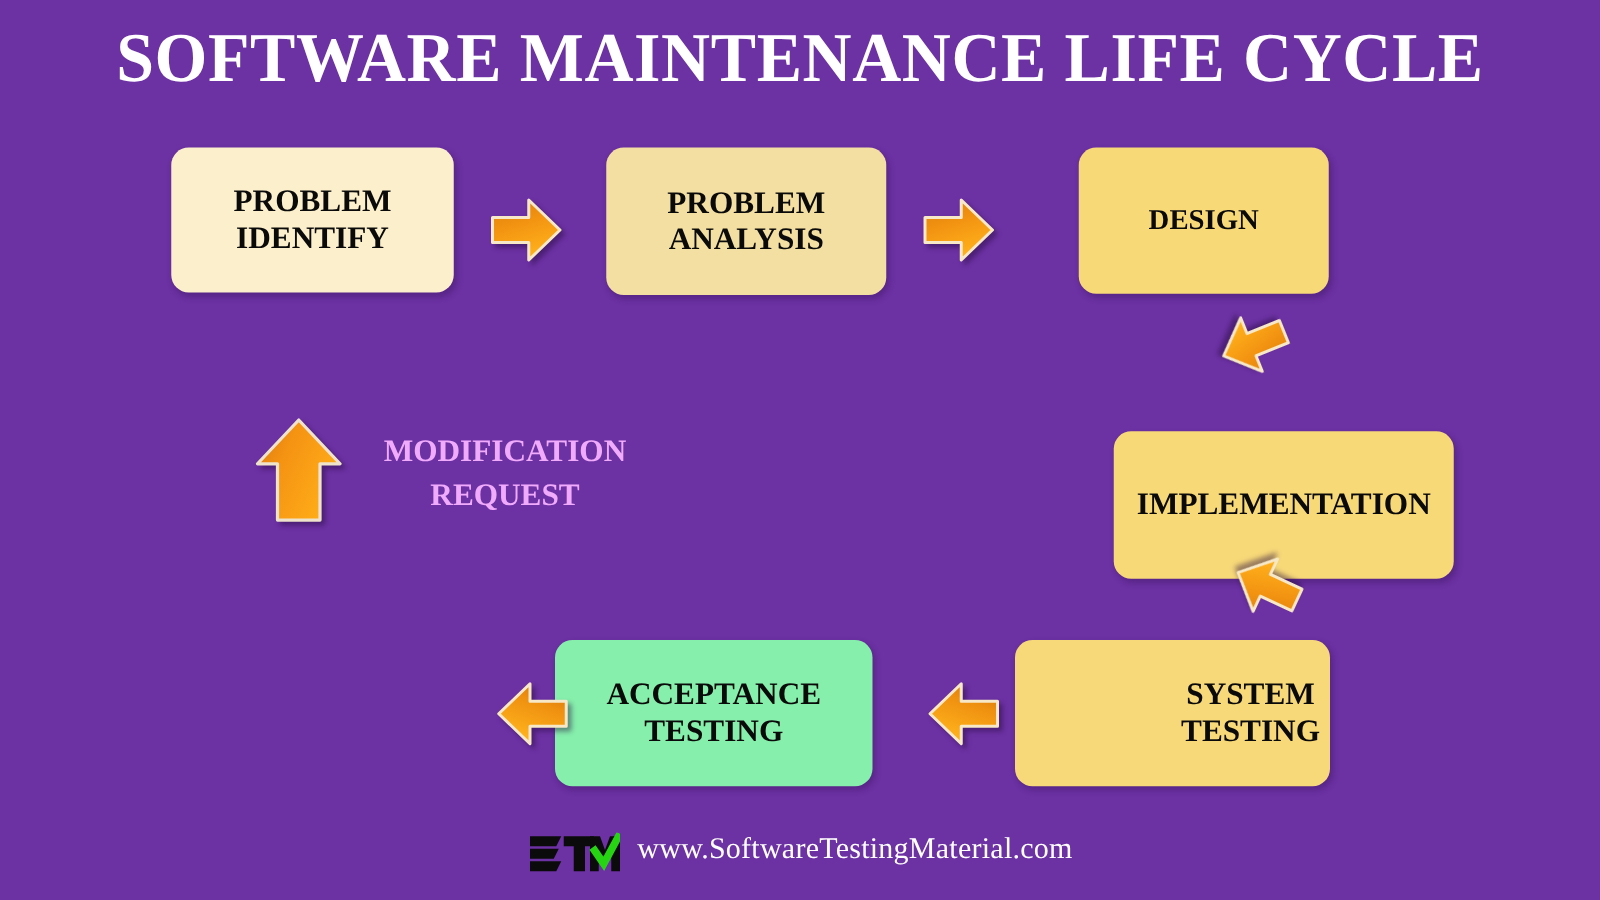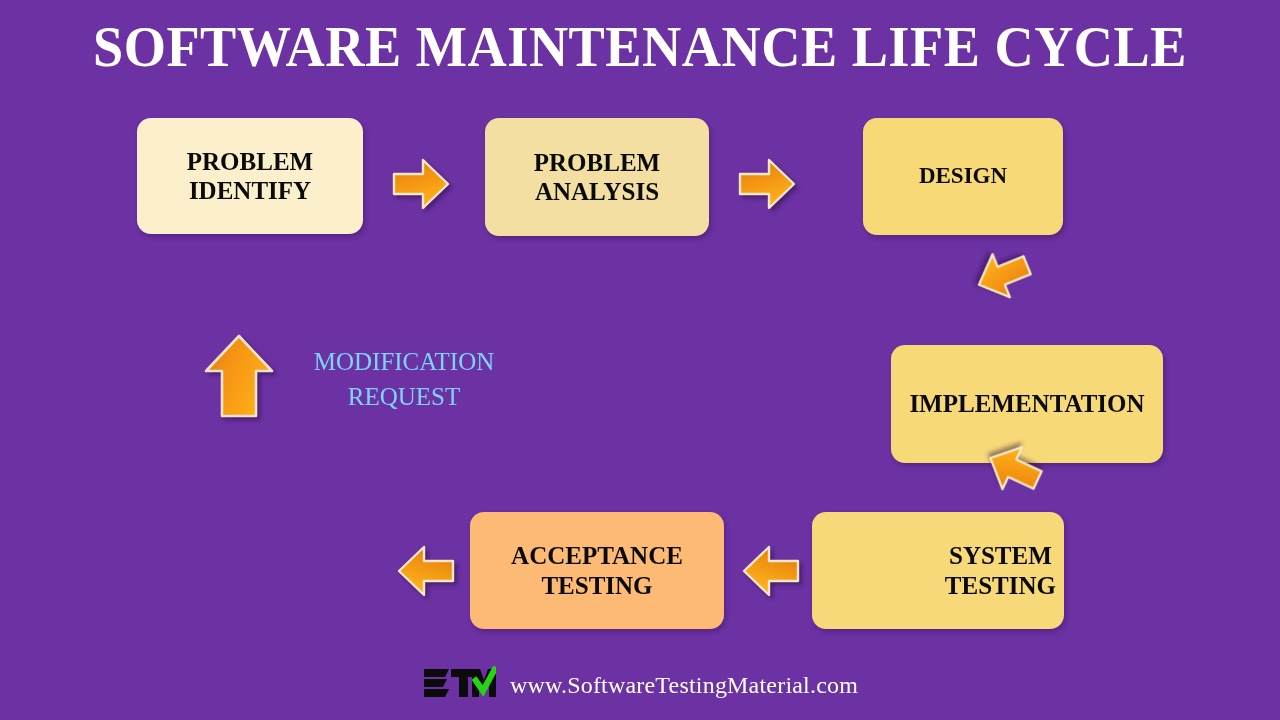--- a/index.html
+++ b/index.html
@@ -57,53 +57,53 @@
   .box .label {
     display: block;
     white-space: pre-line;
   }
 
   #box-problem-identify { left: 137px; top: 118px; width: 226px; height: 116px; background: #FCEFCB; font-size: 25px; }
   #box-problem-analysis { left: 485px; top: 118px; width: 224px; height: 118px; background: #F3DFA2; font-size: 25px; }
   #box-design          { left: 824px; top: 118px; width: 200px; height: 117px; background: #F8D978; font-size: 23px; margin-left: 39px; }
   #box-implementation  { left: 891px; top: 314px; width: 272px; height: 118px; background: #F8D978; font-size: 25px; margin-top: 31px; }
   #box-system-testing  { left: 812px; top: 512px; width: 252px; height: 117px; background: #F8D979; font-size: 25px; justify-content: flex-end; }
-  #box-acceptance-testing { left: 470px; top: 512px; width: 254px; height: 117px; background: #fdba74; font-size: 25px; }
+  #box-acceptance-testing { left: 444px; top: 512px; width: 254px; height: 117px; background: #86efac; font-size: 25px; }
   #box-delivery        { left: 137px; top: 515px; width: 226px; height: 112px; background: #FFBF06; font-size: 25px; }
 
   
   .arrow {
     position: absolute;
     filter: drop-shadow(3px 3px 2px rgba(35, 8, 60, 0.45));
   }
   .arrow svg { display: block; }
 
   
   .mod-text {
     position: absolute;
     left: 282px;
     top: 344px;
     width: 244px;
     text-align: center;
-    color: #7dd3fc;
-    font-family: "Liberation Serif", "DejaVu Serif", serif;
-    font-weight: normal;
+    color: #f0abfc;
+    font-family: "Liberation Serif", "DejaVu Serif", serif;
+    font-weight: bold;
     font-size: 25px;
     line-height: 35px;
     white-space: pre-line;
   }
 
   
   .footer {
     position: absolute;
     left: 0;
     top: 666px;
     width: 1280px;
     display: flex;
-    align-items: center;
+    align-items: flex-start;
     justify-content: center;
     gap: 14px;
   }
   .footer-logo { display: block; }
   .footer-url {
     color: #FFFFFF;
     font-family: "Liberation Serif", "DejaVu Serif", serif;
     font-size: 24px;
     letter-spacing: 0.2px;
   }

